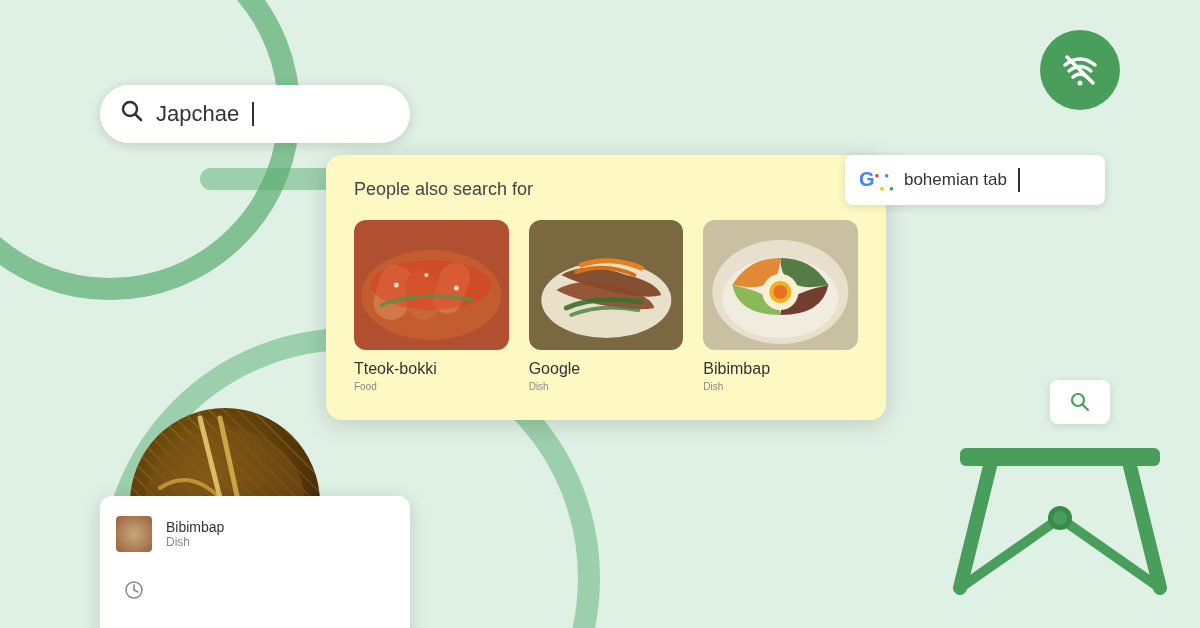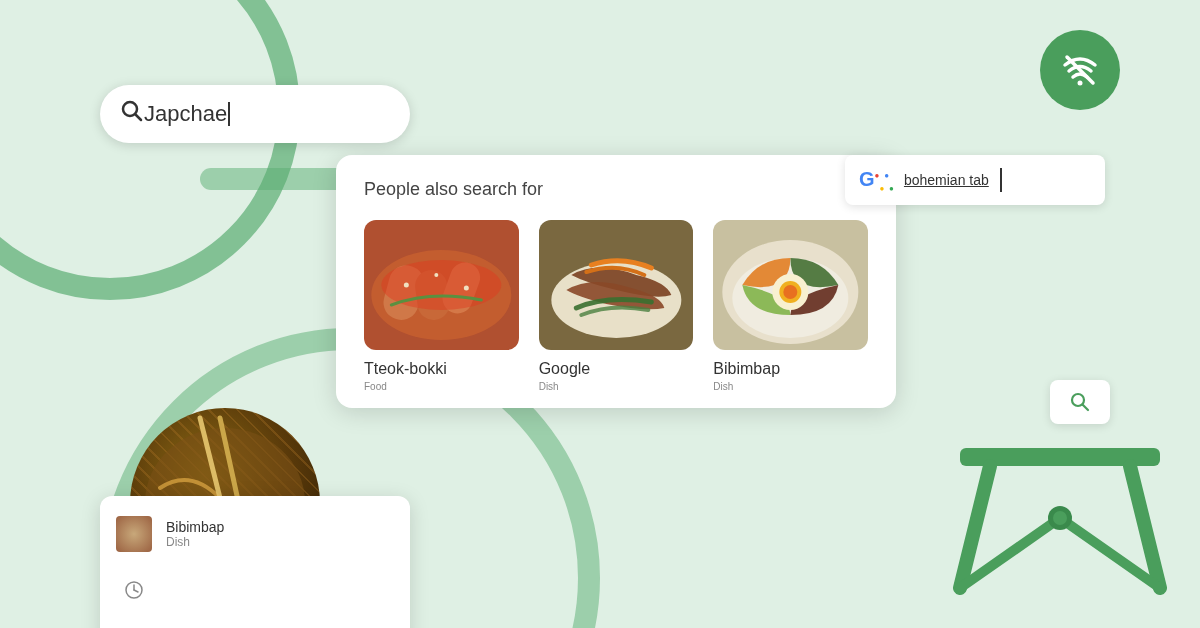--- a/index.html
+++ b/index.html
@@ -76,20 +76,21 @@
       top: 85px;
       left: 100px;
       width: 310px;
       height: 58px;
       background: white;
       border-radius: 30px;
       display: flex;
       align-items: center;
       padding: 0 20px;
       box-shadow: 0 2px 12px rgba(0,0,0,0.15);
+      gap: 12px;
       z-index: 10;
     }
 
     .search-icon-main {
       font-size: 22px;
       color: #333;
       font-weight: 900;
     }
 
     .search-text-main {
@@ -173,26 +174,26 @@
 
     .autocomplete-subtitle {
       font-size: 12px;
       color: #888;
     }
 
     
     .people-search-panel {
       position: absolute;
       top: 155px;
-      left: 336px;
+      left: 326px;
       width: 560px;
-      background: #ffffff;
+      background: #fef9c3;
       border-radius: 16px;
       box-shadow: 0 4px 24px rgba(0,0,0,0.15);
-      padding: 24px 28px 16px;
+      padding: 24px 28px 28px;
       z-index: 8;
     }
 
     .panel-header {
       display: flex;
       align-items: center;
       justify-content: space-between;
       margin-bottom: 20px;
     }
 
@@ -260,23 +261,22 @@
       font-weight: 900;
       flex-shrink: 0;
     }
 
     .g-blue { color: #4285f4; }
     .g-red { color: #ea4335; }
     .g-yellow { color: #fbbc05; }
     .g-green { color: #34a853; }
 
     .google-search-text {
-      font-size: 14px;
+      font-size: 17px;
       color: #333;
-      text-decoration: underline;
     }
 
     
     .right-search-bar {
       position: absolute;
       top: 380px;
       right: 90px;
       width: 60px;
       height: 44px;
       background: white;

